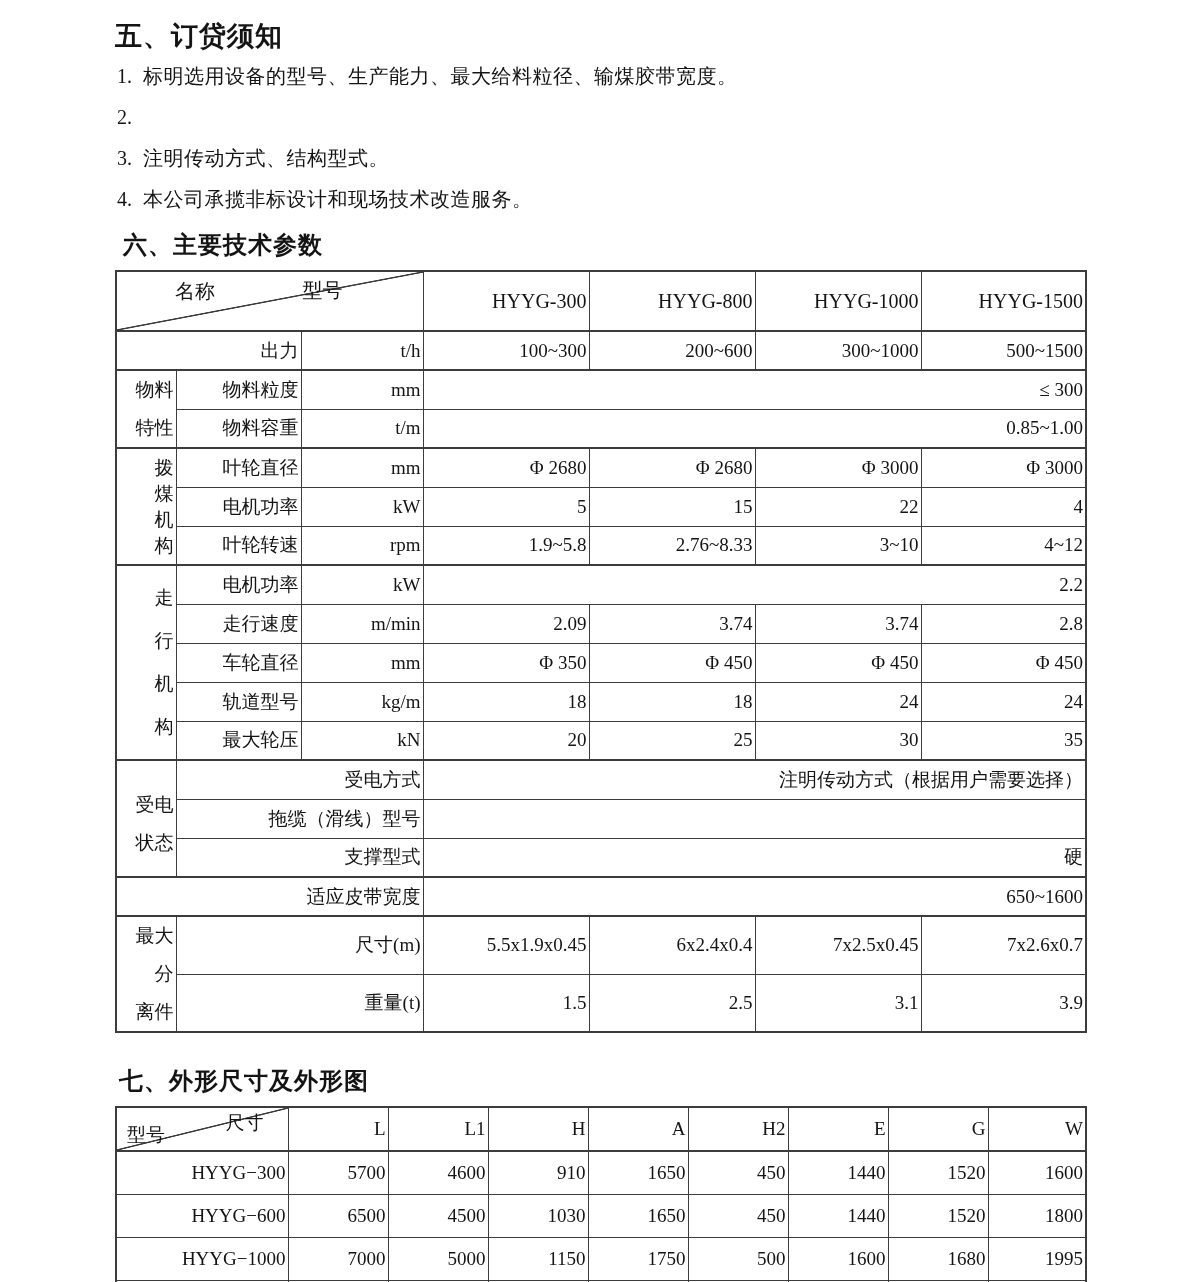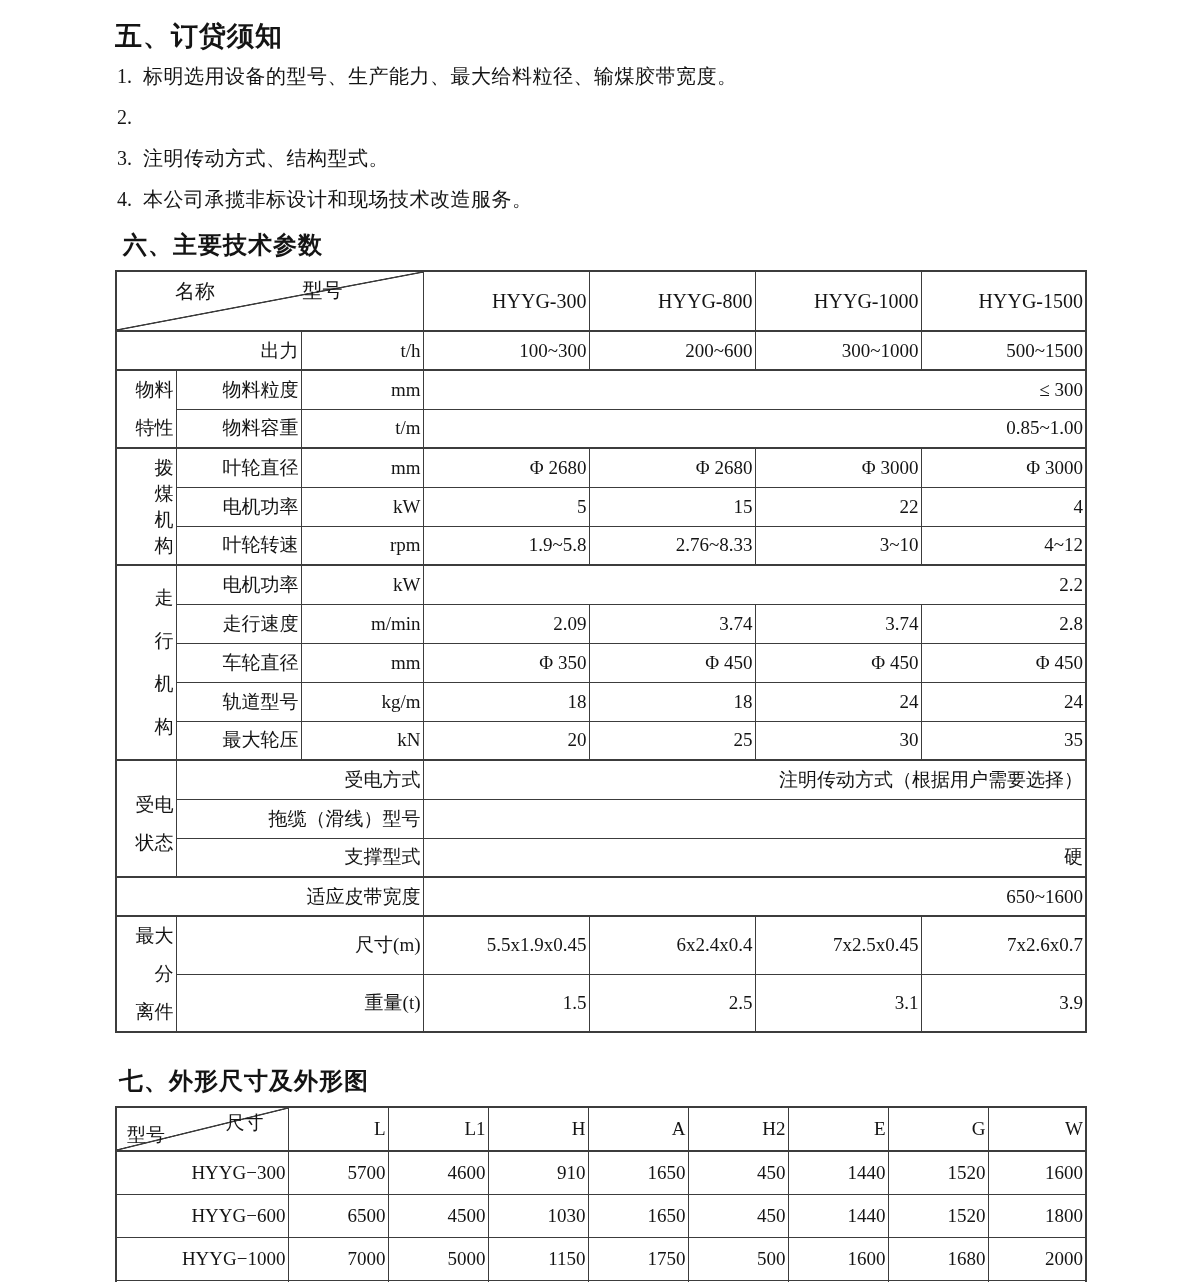--- a/index.html
+++ b/index.html
@@ -345,21 +345,21 @@
     </tr>
     <tr>
       <td>HYYG−1000</td>
       <td>7000</td>
       <td>5000</td>
       <td>1150</td>
       <td>1750</td>
       <td>500</td>
       <td>1600</td>
       <td>1680</td>
-      <td>2000</td>
+      <td>1995</td>
     </tr>
     <tr>
       <td>HYYG−1500</td>
       <td>7500</td>
       <td>5000</td>
       <td>1150</td>
       <td>1750</td>
       <td>500</td>
       <td>1600</td>
       <td>1680</td>

